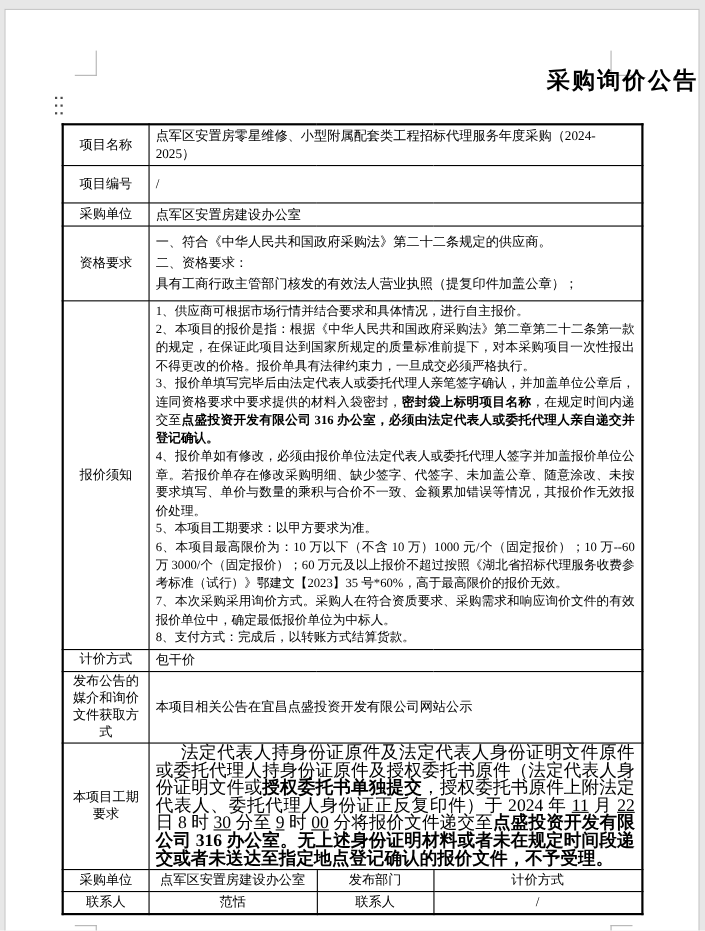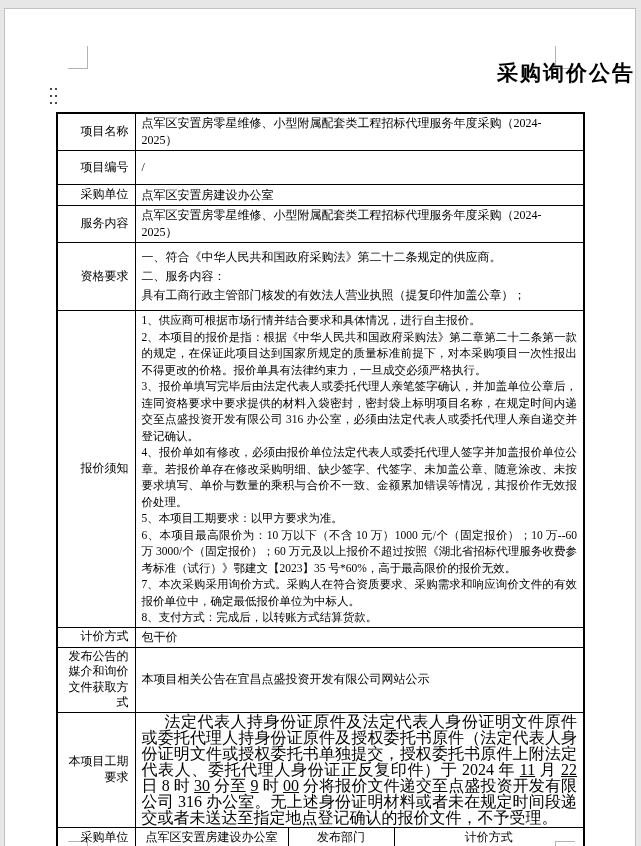--- a/index.html
+++ b/index.html
@@ -34,29 +34,29 @@
   table.doc{
     position:absolute;left:51px;top:103px;width:527px;
     border-collapse:collapse;table-layout:fixed;
     font-size:12px;
   }
   table.doc{border:2px solid #000;}
   table.doc td{
     border:1px solid #000;vertical-align:middle;
     padding:1px 6px;box-sizing:border-box;overflow:hidden;
   }
-  td.lbl{text-align:right;padding:1px 2px;line-height:1.3;}
+  td.lbl{text-align:center;padding:1px 2px;line-height:1.3;}
   td.val{text-align:left;}
   td.ctr{text-align:center;}
   td.dense{font-size:11.5px;line-height:16.5px;text-align:justify;padding:2px 6px;}
   td.qual{line-height:19px;margin-left:32px;}
   td.submit{font-size:16px;line-height:16px;text-align:justify;padding:3px 6px;}
   td.submit .cellwrap{text-indent:23px;}
   .para{margin:0;}
-  .b{font-weight:normal;margin-top:44px;}
+  .b{font-weight:bold;margin-top:44px;}
   .u{text-decoration:underline;}
 </style>
 </head>
 <body>
 
 <div class="page">
 
   <div class="mark tl"></div>
   <div class="mark tr"></div>
   <div class="mark bl"></div>
@@ -86,29 +86,25 @@
         <td class="val" colspan="3">点军区安置房零星维修、小型附属配套类工程招标代理服务年度采购（2024-2025）</td>
       </tr>
       <tr style="height:34px">
         <td class="lbl">项目编号</td>
         <td class="val" colspan="3">/</td>
       </tr>
       <tr style="height:21px">
         <td class="lbl">采购单位</td>
         <td class="val" colspan="3">点军区安置房建设办公室</td>
       </tr>
-      <tr style="height:19px">
-        <td class="lbl">服务内容</td>
-        <td class="val" colspan="3">点军区安置房零星维修、小型附属配套类工程招标代理服务年度采购（2024-2025）</td>
-      </tr>
       <tr style="height:68px">
         <td class="lbl">资格要求</td>
         <td class="val qual" colspan="3">
             <p class="para"><span>一、符合《中华人民共和国政府采购法》第二十二条规定的供应商。</span></p>
-            <p class="para"><span>二、服务内容：</span></p>
+            <p class="para"><span>二、资格要求：</span></p>
             <p class="para"><span>具有工商行政主管部门核发的有效法人营业执照（提复印件加盖公章）；</span></p>
           </td>
       </tr>
       <tr style="height:302px">
         <td class="lbl">报价须知</td>
         <td class="val dense" colspan="3">
             <p class="para"><span>1、供应商可根据市场行情并结合要求和具体情况，进行自主报价。</span></p>
             <p class="para"><span>2、本项目的报价是指：根据《中华人民共和国政府采购法》第二章第二十二条第一款的规定，在保证此项目达到国家所规定的质量标准前提下，对本采购项目一次性报出不得更改的价格。报价单具有法律约束力，一旦成交必须严格执行。</span></p>
             <p class="para"><span>3、报价单填写完毕后由法定代表人或委托代理人亲笔签字确认，并加盖单位公章后，连同资格要求中要求提供的材料入袋密封，</span><span class="b">密封袋上标明项目名称</span><span>，在规定时间内递交至</span><span class="b">点盛投资开发有限公司 316 办公室，必须由法定代表人或委托代理人亲自递交并登记确认。</span></p>
             <p class="para"><span>4、报价单如有修改，必须由报价单位法定代表人或委托代理人签字并加盖报价单位公章。若报价单存在修改采购明细、缺少签字、代签字、未加盖公章、随意涂改、未按要求填写、单价与数量的乘积与合价不一致、金额累加错误等情况，其报价作无效报价处理。</span></p>

